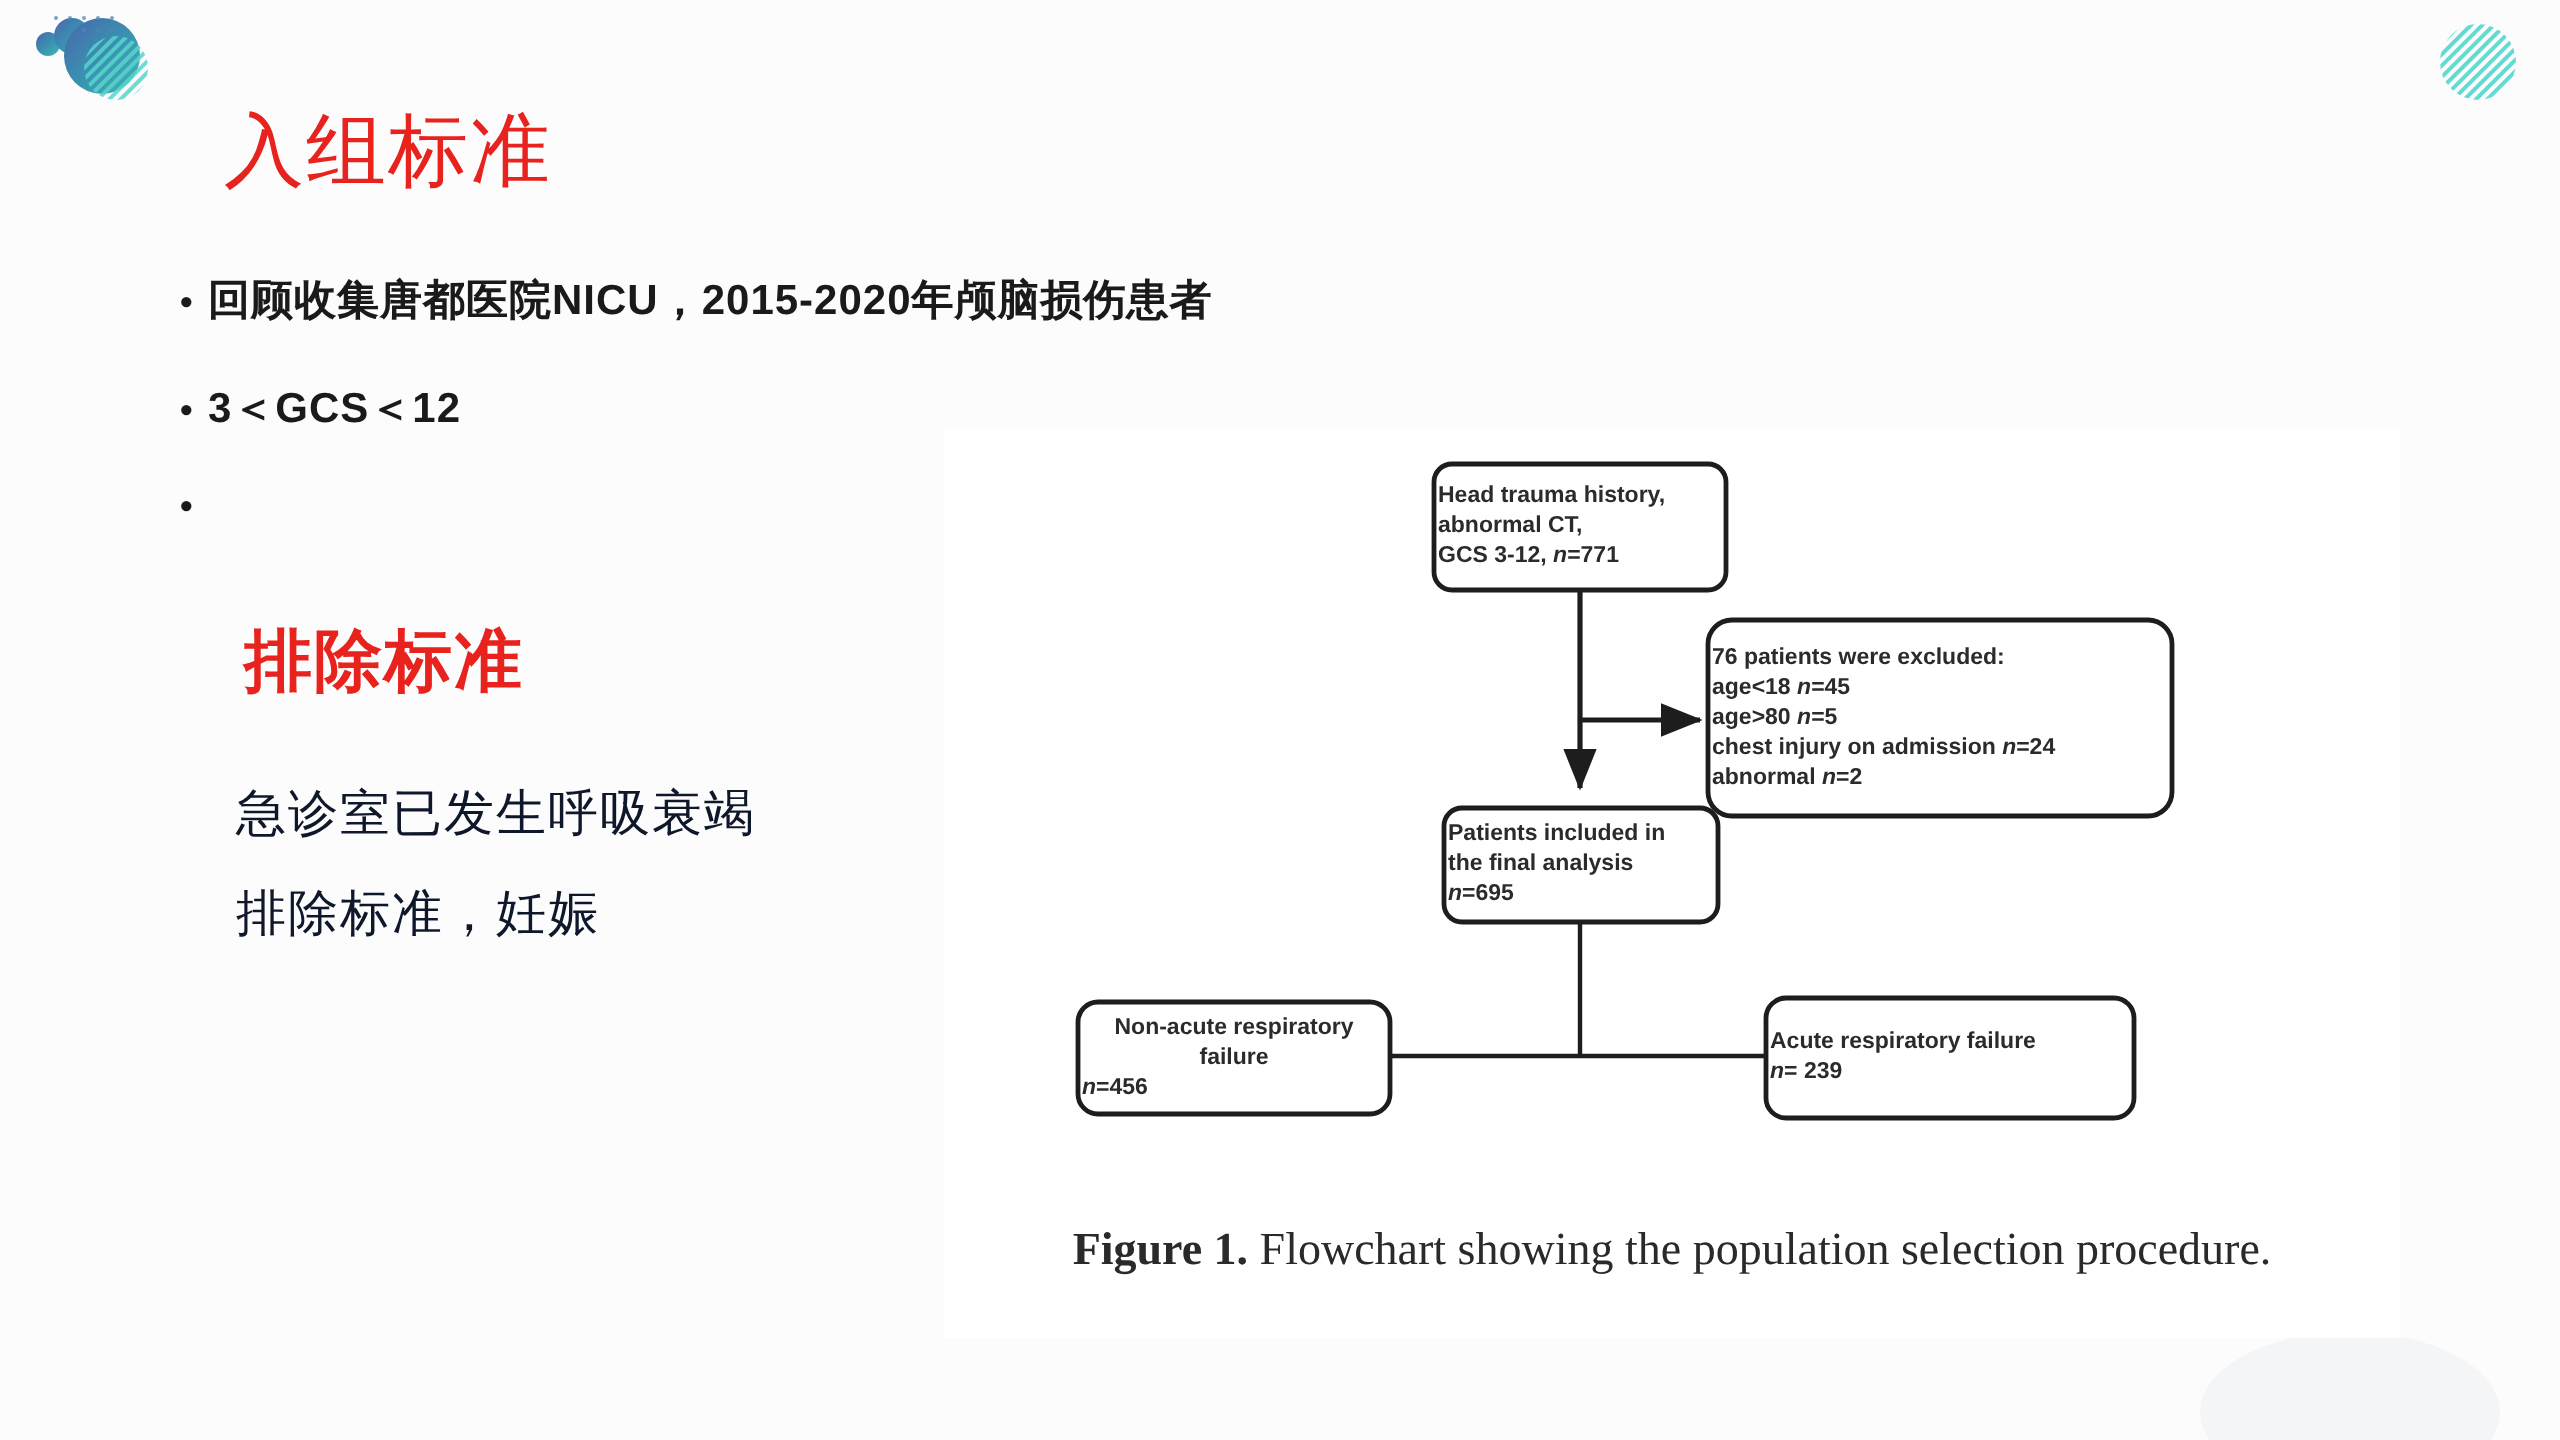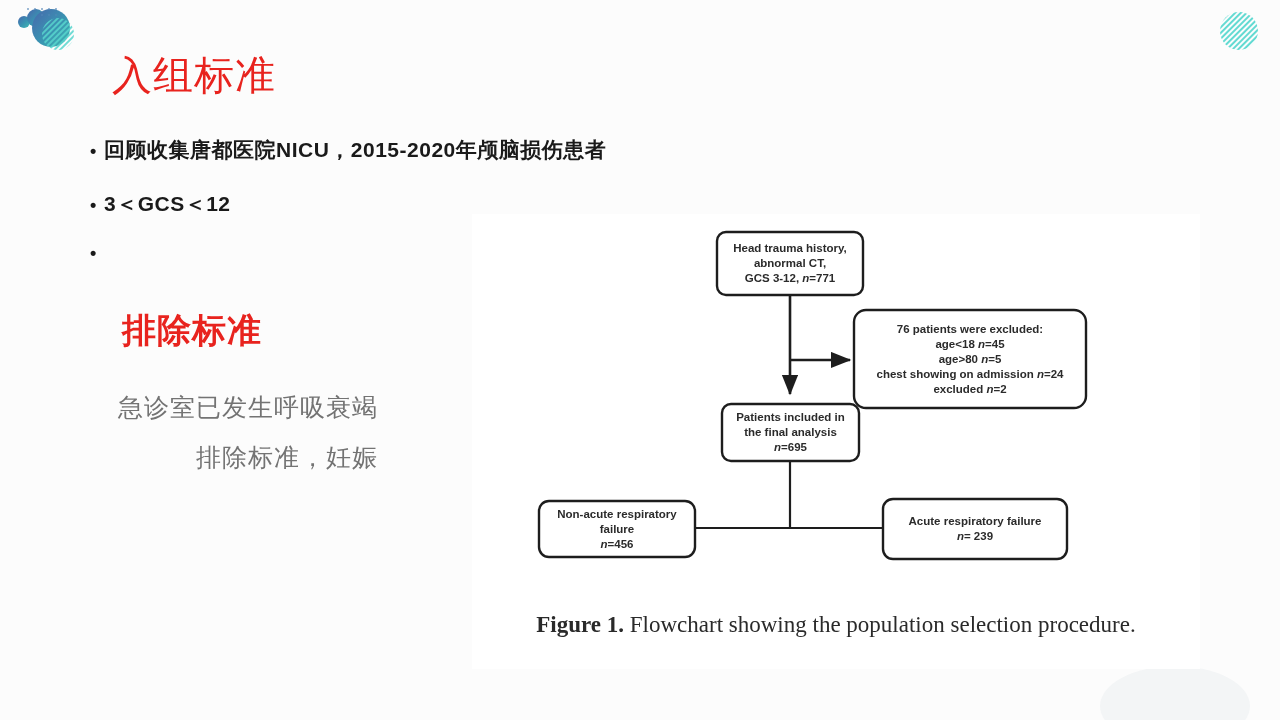--- a/index.html
+++ b/index.html
@@ -91,24 +91,23 @@
     font-weight: bold;
     letter-spacing: 1px;
     white-space: nowrap;
     text-align: right;
   }
   .excl-lines {
     position: absolute;
     left: 118px;
     top: 382px;
     font-size: 25px;
-    color: #737373;
+    color: #0f172a;
     line-height: 50px;
     letter-spacing: 1px;
-    text-align: right;
   }
   .excl-line { white-space: nowrap; }
 
   
   .figure-panel {
     position: absolute;
     left: 472px;
     top: 214px;
     width: 728px;
     height: 455px;
@@ -137,21 +136,21 @@
     font-family: "Liberation Sans", sans-serif;
     font-size: 11.5px;
     font-weight: bold;
     color: #2b2b2b;
     text-align: center;
     line-height: 15px;
     width: 100%;
     height: 100%;
     display: flex;
     flex-direction: column;
-    align-items: center;
+    align-items: flex-start;
     justify-content: center;
   }
   .fbox i { font-style: italic; }
 </style>
 </head>
 <body>
 
 <div class="deco-tl">
   <svg width="78" height="62" viewBox="0 0 78 62">
     <defs>
@@ -246,22 +245,22 @@
         <div><span>GCS 3-12, </span><i>n</i><span>=771</span></div>
       </div>
     </foreignObject>
 
     <rect x="382" y="96" width="232" height="98" rx="12" ry="12" fill="#ffffff" stroke="#1d1d1d" stroke-width="2.4"></rect>
     <foreignObject x="384" y="98" width="228" height="94">
       <div xmlns="http://www.w3.org/1999/xhtml" class="fbox">
         <div><span>76 patients were excluded:</span></div>
         <div><span>age&lt;18 </span><i>n</i><span>=45</span></div>
         <div><span>age&gt;80 </span><i>n</i><span>=5</span></div>
-        <div><span>chest showing on admission </span><i>n</i><span>=24</span></div>
-        <div><span>excluded </span><i>n</i><span>=2</span></div>
+        <div><span>chest injury on admission </span><i>n</i><span>=24</span></div>
+        <div><span>abnormal </span><i>n</i><span>=2</span></div>
       </div>
     </foreignObject>
 
     <rect x="250" y="190" width="137" height="57" rx="9" ry="9" fill="#ffffff" stroke="#1d1d1d" stroke-width="2.4"></rect>
     <foreignObject x="252" y="192" width="133" height="53">
       <div xmlns="http://www.w3.org/1999/xhtml" class="fbox">
         <div><span>Patients included in</span></div>
         <div><span>the final analysis</span></div>
         <div><i>n</i><span>=695</span></div>
       </div>

